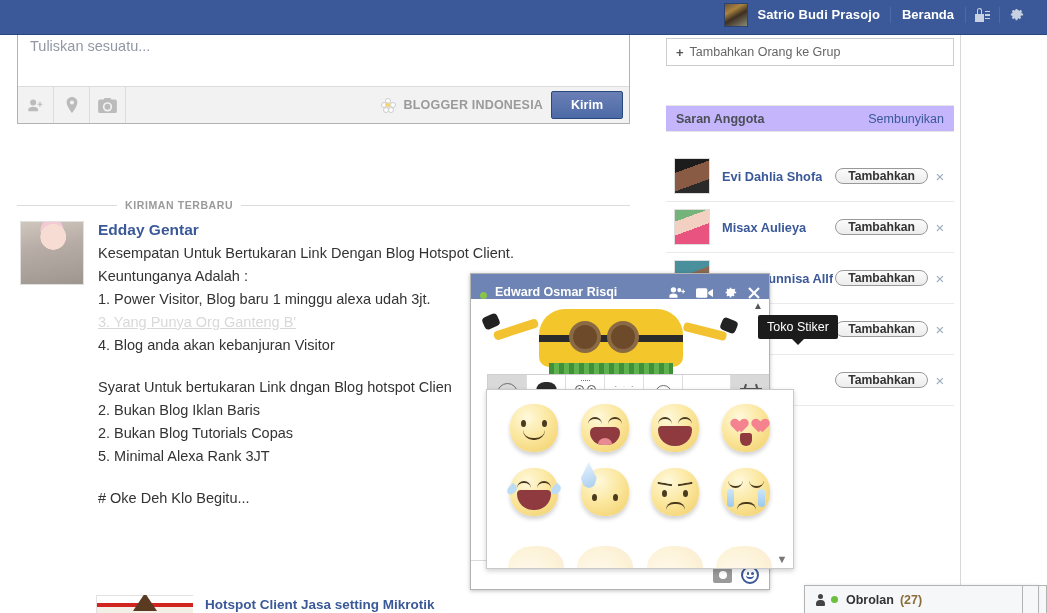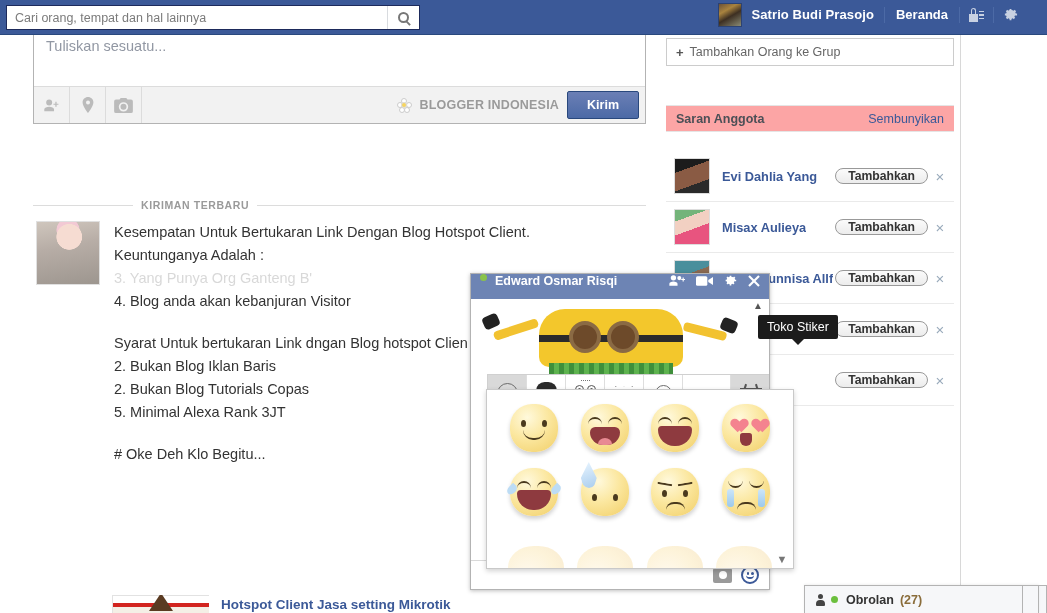--- a/index.html
+++ b/index.html
@@ -36,21 +36,21 @@
     width:32px; height:23px; border-left:1px solid #d8dbdf;
     display:flex; align-items:center; justify-content:center;
     cursor:pointer; background:#fff;
   }
   .mag { width:11px; height:11px; border:2px solid #777; border-radius:50%; position:relative; }
   .mag:after { content:""; position:absolute; width:2px; height:6px; background:#777;
                right:-2px; bottom:-5px; transform:rotate(-45deg); }
 
   #navright {
     position:absolute; right:0; top:0; height:29px;
-    display:flex; align-items:center; padding-right:20px;
+    display:flex; align-items:center; padding-right:14px;
   }
   #avatar-top {
     width:24px; height:24px; margin-right:9px;
     background:linear-gradient(150deg,#6b5137 0%,#a9833f 30%,#3d2f22 55%,#8a8b75 100%);
     border:1px solid #2c4272;
   }
   .nav-name {
     color:#fff; font-weight:bold; font-size:13px; letter-spacing:.1px;
     padding-right:10px; white-space:nowrap;
   }
@@ -60,21 +60,21 @@
   }
   .nav-icon { padding:0 9px; cursor:pointer; display:flex; align-items:center; }
   .lock-ico { position:relative; width:15px; height:14px; }
   .lock-ico .body { position:absolute; left:0; bottom:0; width:9px; height:8px; background:#c8d1e2; }
   .lock-ico .shk { position:absolute; left:2px; top:0; width:5px; height:6px;
                    border:1.6px solid #c8d1e2; border-bottom:0; border-radius:3px 3px 0 0; }
   .lock-ico .l1,.lock-ico .l2,.lock-ico .l3 { position:absolute; right:0; width:5px; height:1.6px; background:#c8d1e2; }
   .lock-ico .l1 { top:3px; } .lock-ico .l2 { top:6.5px; } .lock-ico .l3 { top:10px; }
 
   
-  #leftcol { position:absolute; left:16px; top:35px; width:653px; height:508px; background:#fff; }
+  #leftcol { position:absolute; left:0; top:35px; width:653px; height:508px; background:#fff; }
 
   #composer {
     position:absolute; left:17px; top:-8px; width:613px; height:97px;
     border:1px solid #b3b3b3; background:#fff;
   }
   #composer-text {
     padding:10px 12px 0 12px; color:#9197a3; font-size:14.5px;
   }
   #composer-bar {
     position:absolute; left:0; bottom:0; width:100%; height:37px;
@@ -116,21 +116,21 @@
     position:absolute; left:2px; top:0; width:64px; height:64px;
     border:1px solid #e0e0e0;
     background:
       radial-gradient(circle at 52% 24%, #f6dcd2 0 22%, transparent 23%),
       radial-gradient(circle at 50% 13%, #f2c9d4 0 18%, transparent 19%),
       linear-gradient(170deg,#cfc6bd 0%,#b7ada6 40%,#9d968f 100%);
   }
   #post-body { margin-left:80px; }
   #post-name { color:#3b5998; font-weight:bold; font-size:15.5px; margin-bottom:3px; }
   .pline { font-size:14.5px; color:#333; line-height:23px; white-space:pre; }
-  .pline.faded { color:#b9b9b9; opacity:.55; }
+  .pline.faded { color:#b9b9b9; opacity:.55;text-decoration:underline; }
   .pgap { height:19px; }
 
   
   #linkcard {
     position:absolute; left:96px; top:560px; width:420px; height:53px;
     display:flex; overflow:hidden;
   }
   #linkthumb {
     width:97px; height:53px; flex:none;
     background:
@@ -156,21 +156,21 @@
   #addgroup {
     position:absolute; left:6px; top:3px; width:288px; height:28px;
     border:1px solid #ccc; background:#fff;
     display:flex; align-items:center; padding-left:9px; gap:6px;
     color:#666; font-size:12.5px; cursor:pointer;
   }
   #addgroup .plus { font-weight:bold; color:#555; font-size:13px; }
 
   #suggest-head {
     position:absolute; left:6px; top:70px; width:288px; height:27px;
-    background:#fca5a5; border-top:1px solid #e5e5e5; border-bottom:1px solid #e5e5e5;
+    background:#c4b5fd; border-top:1px solid #e5e5e5; border-bottom:1px solid #e5e5e5;
     display:flex; align-items:center; padding:0 10px;
   }
   #suggest-title { font-weight:bold; font-size:12.5px; color:#4b4f56; }
   #suggest-hide { margin-left:auto; color:#3b5998; font-size:12.5px; cursor:pointer; }
 
   .srow {
     position:absolute; left:6px; width:288px; height:51px;
     border-bottom:1px solid #eaeaea;
     display:flex; align-items:center; padding:0 2px 0 8px;
   }
@@ -190,21 +190,21 @@
   #railline { position:absolute; left:960px; top:35px; width:1px; height:578px; background:#d8d8d8; }
   #railbg { position:absolute; left:961px; top:35px; width:86px; height:578px; background:#fff; }
 
   
   #chatwin {
     position:absolute; left:470px; top:273px; width:300px; height:317px;
     background:#fff; border:1px solid #b3b3b3; z-index:50;
     box-shadow:0 1px 4px rgba(0,0,0,.25);
   }
   #chathead {
-    height:25px; background:#6d84b4; display:flex; align-items:flex-start; padding:0 6px 0 9px;
+    height:25px; background:#6d84b4; display:flex; align-items:flex-end; padding:0 6px 0 9px;
   }
   .dot-online { width:7px; height:7px; border-radius:50%; background:#8ac34a; flex:none; }
   #chatname { color:#fff; font-weight:bold; font-size:12.5px; margin-left:8px; white-space:nowrap; }
   #chattools { margin-left:auto; display:flex; align-items:center; gap:11px; padding-right:3px; }
   #chattools span { cursor:pointer; color:#fff; display:flex; align-items:center; }
   #chatbody {
     position:absolute; left:0; top:25px; width:100%; height:263px;
     background:#fff; overflow:hidden;
   }
   #minion {
@@ -415,26 +415,20 @@
   }
   #tinyicon {
     position:absolute; right:0; bottom:0; width:40px; height:28px;
     border:1px solid #b3b3b3; border-bottom:0; background:#f6f7f9; z-index:64;
   }
 </style>
 </head>
 <body>
 
 <div id="topbar">
-  <div id="searchwrap">
-    <input id="searchinput" type="text" placeholder="Cari orang, tempat dan hal lainnya" style="">
-    <div id="searchbtn">
-      <div class="mag"></div>
-    </div>
-  </div>
 
   <div id="navright">
     <div id="avatar-top"></div>
     <div class="nav-name">Satrio Budi Prasojo</div>
     <div class="nav-sep"></div>
     <div class="nav-link">Beranda</div>
     <div class="nav-sep"></div>
     <div class="nav-icon">
       <div class="lock-ico">
           <div class="shk"></div>
@@ -490,22 +484,24 @@
 
   <div id="divider">
     <div class="ln a"></div>
     <div class="lbl">KIRIMAN TERBARU</div>
     <div class="ln b"></div>
   </div>
 
   <div id="post">
     <div id="post-avatar"></div>
     <div id="post-body">
+      <div id="post-name">Edday Gentar</div>
       <div class="pline">Kesempatan Untuk Bertukaran Link Dengan Blog Hotspot Client.</div>
       <div class="pline">Keuntunganya Adalah :</div>
+      <div class="pline">1. Power Visitor, Blog baru 1 minggu alexa udah 3jt.</div>
       <div class="pline faded">3. Yang Punya Org Ganteng B'</div>
       <div class="pline">4. Blog anda akan kebanjuran Visitor</div>
       <div class="pgap"></div>
       <div class="pline">Syarat Untuk bertukaran Link dngan Blog hotspot Clien</div>
       <div class="pline">2. Bukan Blog Iklan Baris</div>
       <div class="pline">2. Bukan Blog Tutorials Copas</div>
       <div class="pline">5. Minimal Alexa Rank 3JT</div>
       <div class="pgap"></div>
       <div class="pline"># Oke Deh Klo Begitu...</div>
     </div>
@@ -527,21 +523,21 @@
     <span>Tambahkan Orang ke Grup</span>
   </div>
 
   <div id="suggest-head">
     <span id="suggest-title">Saran Anggota</span>
     <span id="suggest-hide">Sembunyikan</span>
   </div>
 
   <div class="srow" style="top:116px">
     <div class="savatar" style="background:linear-gradient(160deg,#1c1c1c 0 30%,#8a5b44 30% 70%,#2a2a2a 70%)"></div>
-    <span class="sname">Evi Dahlia Yang</span>
+    <span class="sname">Evi Dahlia Shofa</span>
     <button class="sadd">Tambahkan</button>
     <span class="sx">×</span>
   </div>
 
   <div class="srow" style="top:167px">
     <div class="savatar" style="background:linear-gradient(160deg,#74b47a 0 25%,#f2d0c2 25% 55%,#e8547f 55%)"></div>
     <span class="sname">Misax Aulieya</span>
     <button class="sadd">Tambahkan</button>
     <span class="sx">×</span>
   </div>

